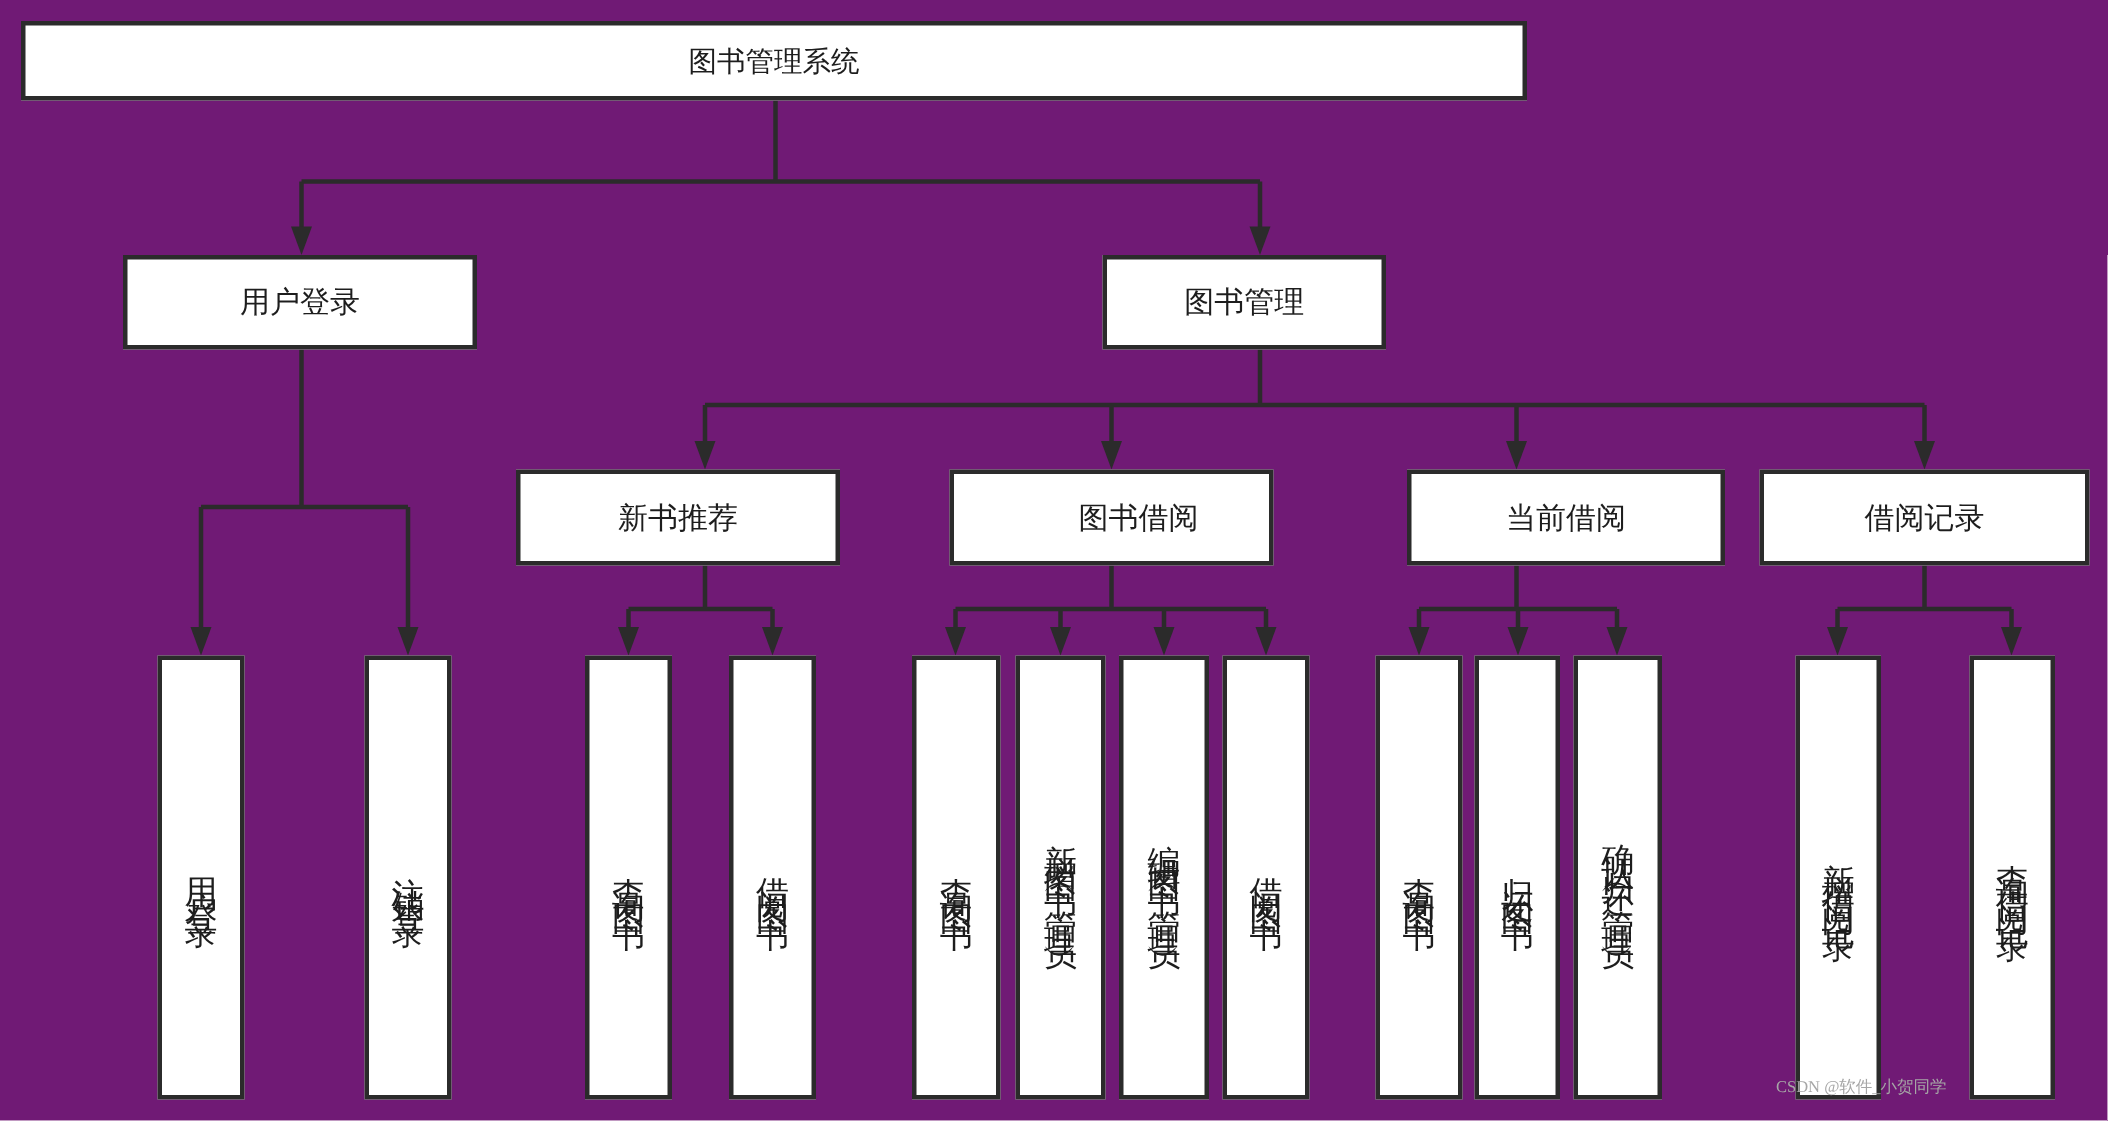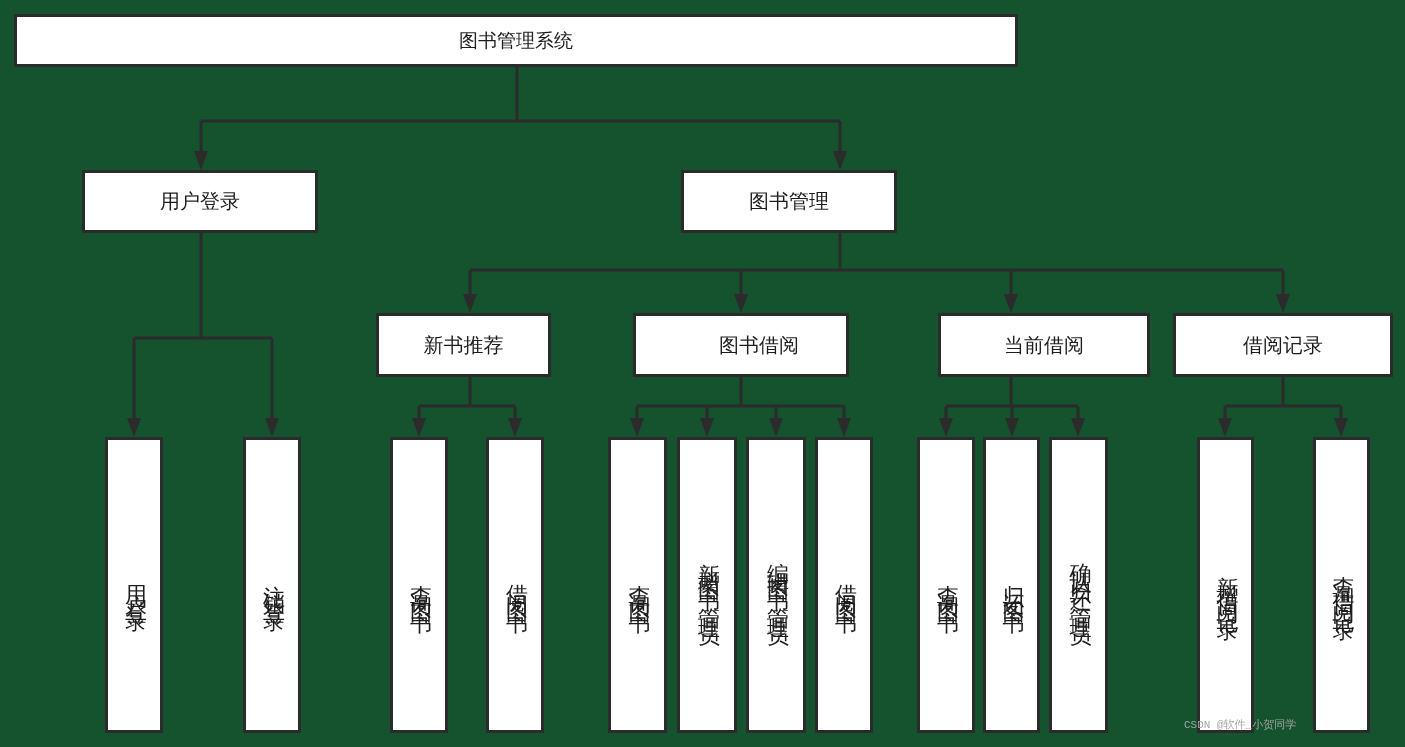--- a/index.html
+++ b/index.html
@@ -1,18 +1,18 @@
 <!DOCTYPE html>
 <html><head>
 <meta charset="utf-8">
 <style>
   html,body{margin:0;padding:0;background:#ffffff;}
   .canvas{
-    position:relative;width:1405px;height:747px;background:#14532d;
-    font-family:Liberation Mono, monospace;color:#1d1d1d;overflow:hidden;
+    position:relative;width:1405px;height:747px;background:#701a75;
+    font-family:Liberation Serif, serif;color:#1d1d1d;overflow:hidden;
   }
   .wires{position:absolute;left:0;top:0;width:1405px;height:747px;}
   .wire{fill:none;stroke:#2b2b2b;stroke-width:3;}
   .arrow{fill:#2b2b2b;stroke:none;}
   .node{
     position:absolute;background:#ffffff;border:3px solid #2b2b2b;box-sizing:border-box;
     display:flex;align-items:center;justify-content:center;text-align:center;
   }
   .h{font-size:20px;}
   .root-label{font-size:19px;}
@@ -64,23 +64,23 @@
     <polygon class="arrow" points="939,418 953,418 946,437"></polygon>
     <polygon class="arrow" points="1005,418 1019,418 1012,437"></polygon>
     <polygon class="arrow" points="1071,418 1085,418 1078,437"></polygon>
     <polygon class="arrow" points="1218,418 1232,418 1225,437"></polygon>
     <polygon class="arrow" points="1334,418 1348,418 1341,437"></polygon>
   </svg>
 
   <div class="node h root-label" style="left:14px;top:14px;width:1004px;height:53px;">图书管理系统</div>
 
   <div class="node h" style="left:82px;top:170px;width:236px;height:63px;">用户登录</div>
-  <div class="node h" style="left:681px;top:170px;width:216px;height:63px;">图书管理</div>
+  <div class="node h" style="left:735px;top:170px;width:189px;height:63px;">图书管理</div>
 
-  <div class="node h" style="left:376px;top:313px;width:175px;height:64px;">新书推荐</div>
+  <div class="node h" style="left:344px;top:313px;width:216px;height:64px;">新书推荐</div>
   <div class="node h" style="left:633px;top:313px;width:216px;height:64px;padding-left:36px;">图书借阅</div>
   <div class="node h" style="left:905px;top:313px;width:212px;height:64px;margin-left:33px;">当前借阅</div>
   <div class="node h" style="left:1173px;top:313px;width:220px;height:64px;">借阅记录</div>
 
   <div class="node v" style="left:105px;width:58px;">
     <span class="vtext">用户登录</span>
   </div>
   <div class="node v" style="left:243px;width:58px;">
     <span class="vtext">注销登录</span>
   </div>

